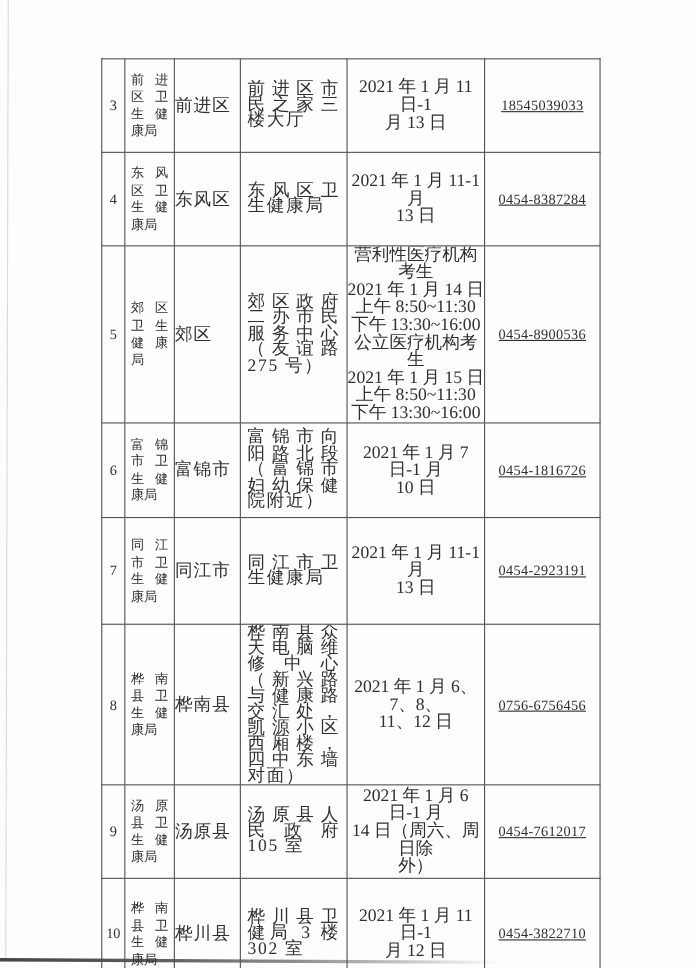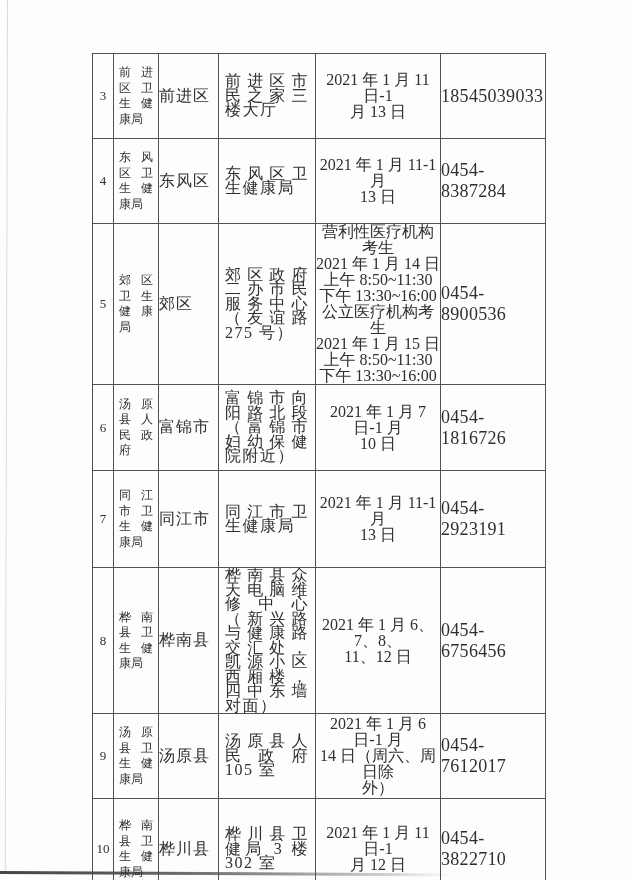--- a/index.html
+++ b/index.html
@@ -52,21 +52,21 @@
     width:84px; margin:0 auto;
     text-align:justify;
     font-size:16px; line-height:14.5px;
     letter-spacing:1.5px;
   }
   .c-date div {
     text-align:center;
     font-size:16px; line-height:16px;
     white-space:pre-line;
   }
-  .c-phone { font-size:18px; letter-spacing:0.3px; }
+  .c-phone { text-align:center; font-size:13px; letter-spacing:0.3px;text-decoration:underline; }
 </style>
 </head>
 <body>
 
 <div class="page">
   <div class="paper-edge-left"></div>
   <div class="scan-bottom-shadow"></div>
 
   <table class="reg-table">
     <colgroup>
@@ -145,21 +145,21 @@
     </td>
     <td class="c-phone">
       <span class="b-phone">0454-8900536</span>
     </td>
   </tr>
         <tr style="height: 86px;">
     <td class="c-num">
       <span class="b-num">6</span>
     </td>
     <td class="c-bureau">
-      <div class="just b-bureau">汤原县人民政府</div>
+      <div class="just b-bureau">富锦市卫生健康局</div>
     </td>
     <td class="c-district">
       <span class="b-district">富锦市</span>
     </td>
     <td class="c-address">
       <div class="just b-address">富锦市向阳路北段（富锦市妇幼保健院附近）</div>
     </td>
     <td class="c-date">
       <div class="b-schedule">2021 年 1 月 7 日-1 月
 10 日</div>
@@ -200,21 +200,21 @@
       <span class="b-district">桦南县</span>
     </td>
     <td class="c-address">
       <div class="just b-address">桦南县众天电脑维修中心（新兴路与健康路交汇处，凯源小区西厢楼，四中东墙对面）</div>
     </td>
     <td class="c-date">
       <div class="b-schedule">2021 年 1 月 6、7、8、
 11、12 日</div>
     </td>
     <td class="c-phone">
-      <span class="b-phone">0454-6756456</span>
+      <span class="b-phone">0756-6756456</span>
     </td>
   </tr>
         <tr style="height: 70px;">
     <td class="c-num">
       <span class="b-num">9</span>
     </td>
     <td class="c-bureau">
       <div class="just b-bureau">汤原县卫生健康局</div>
     </td>
     <td class="c-district">

